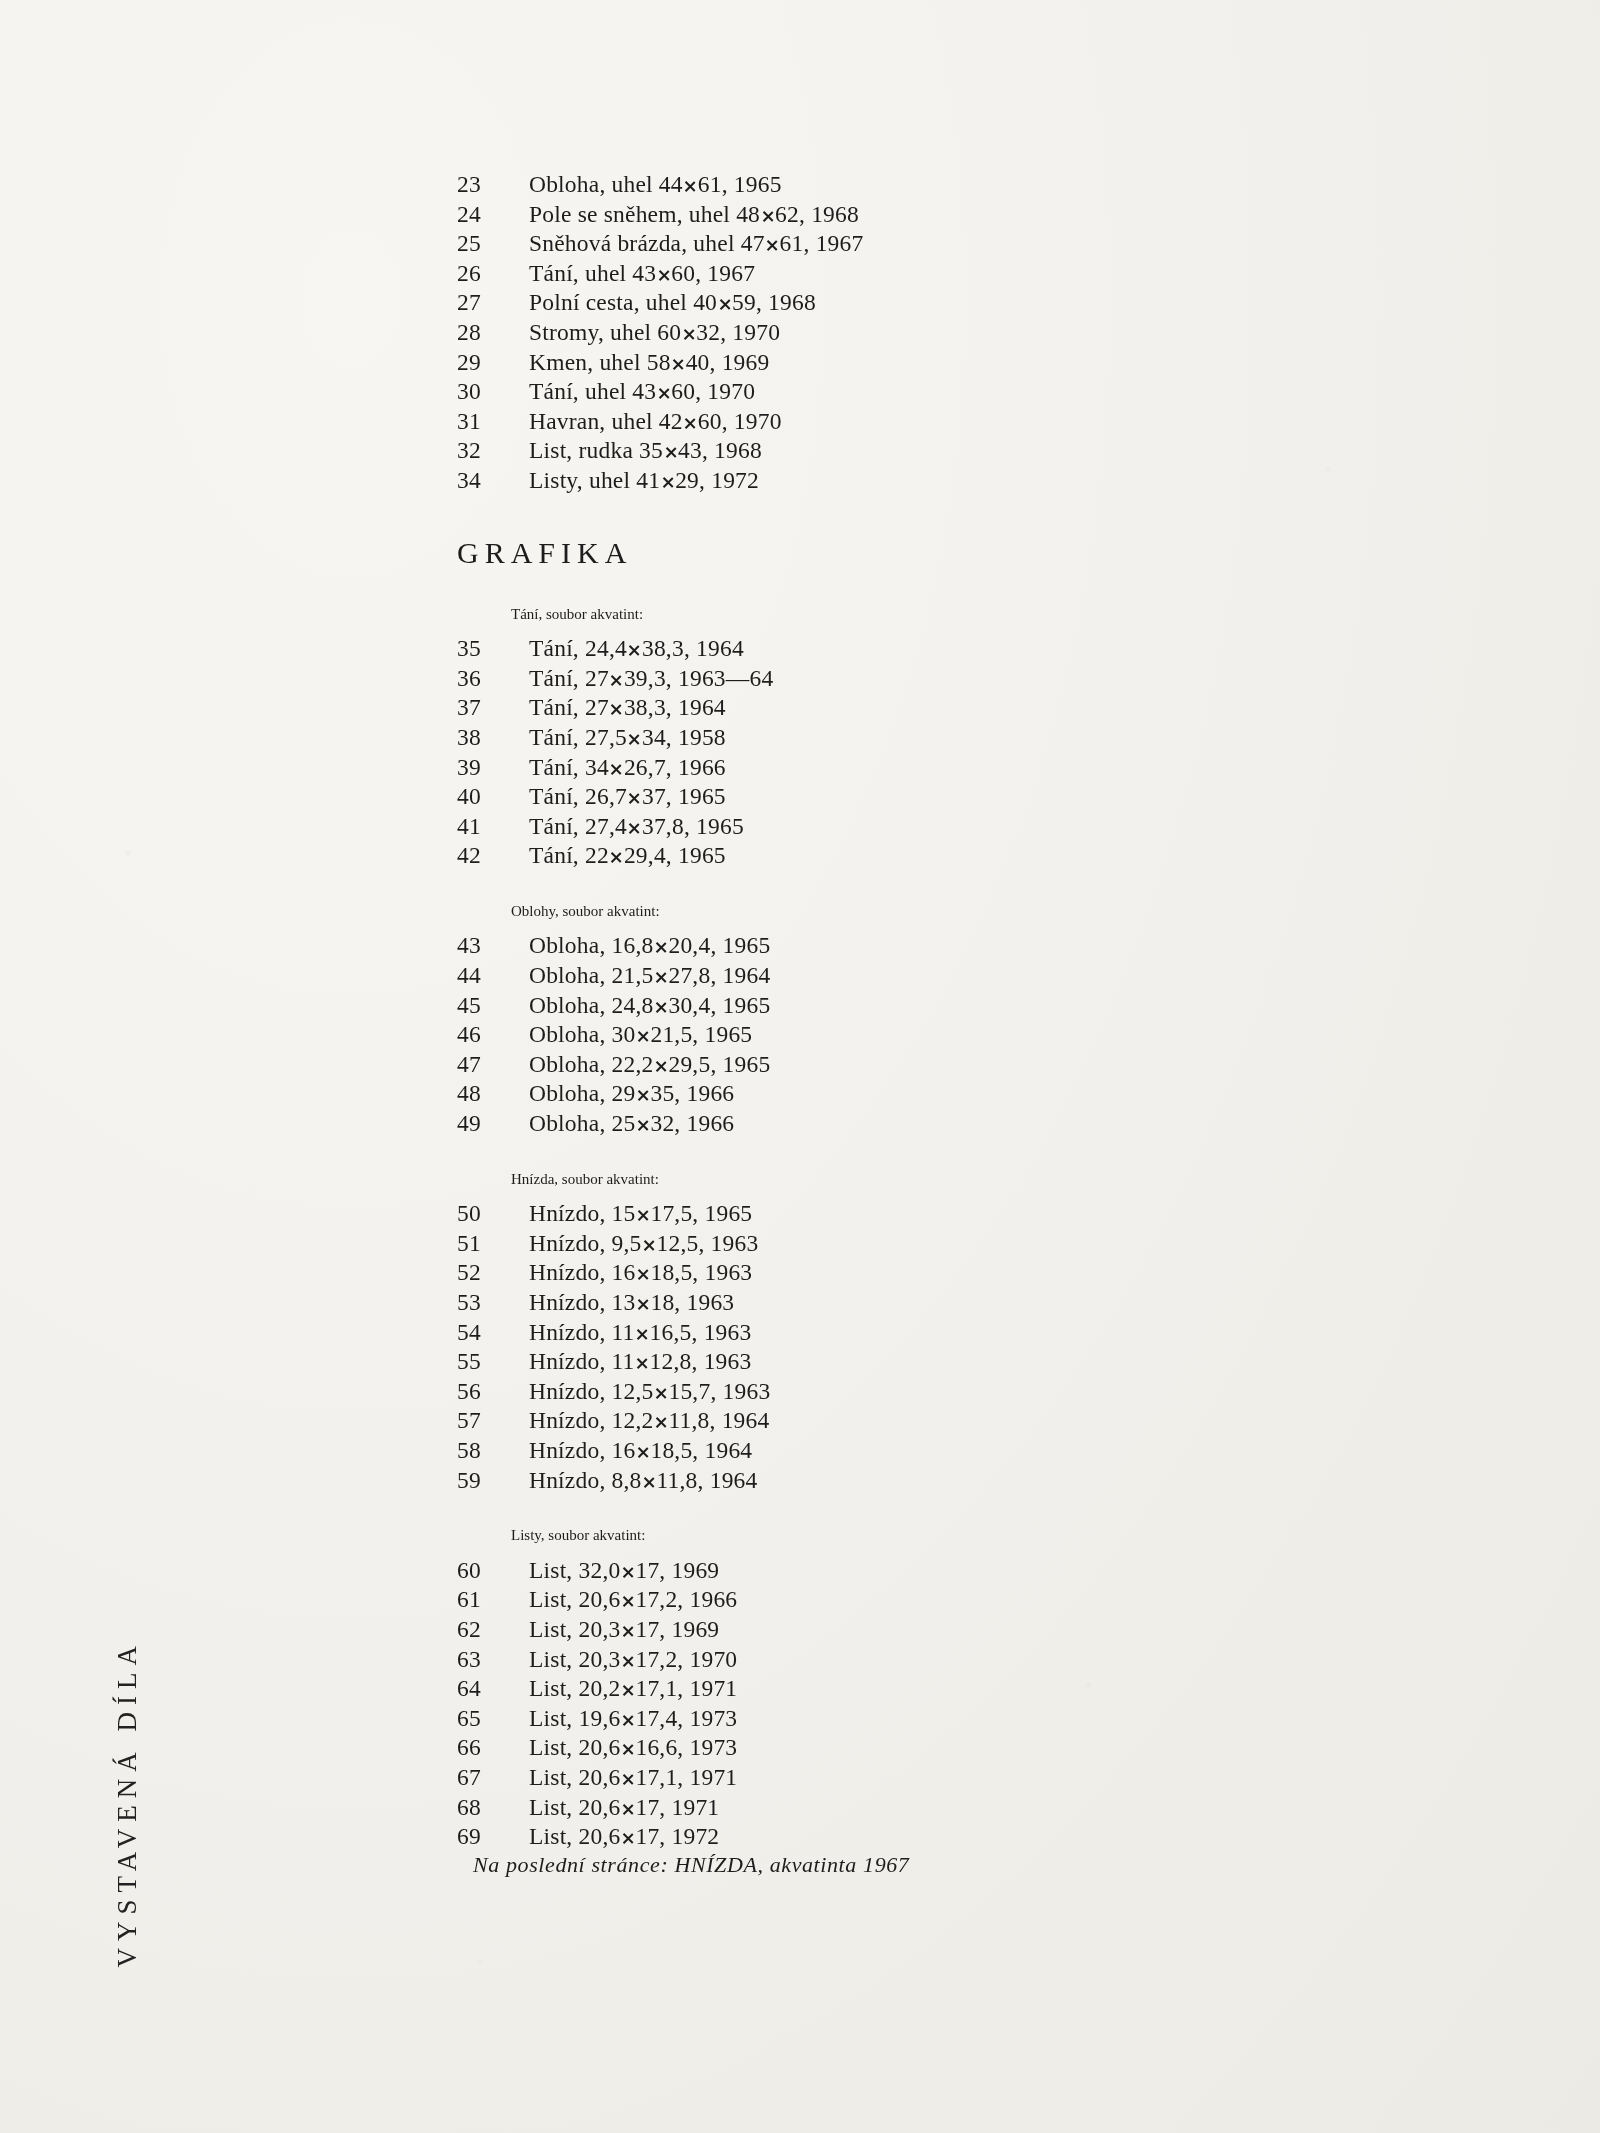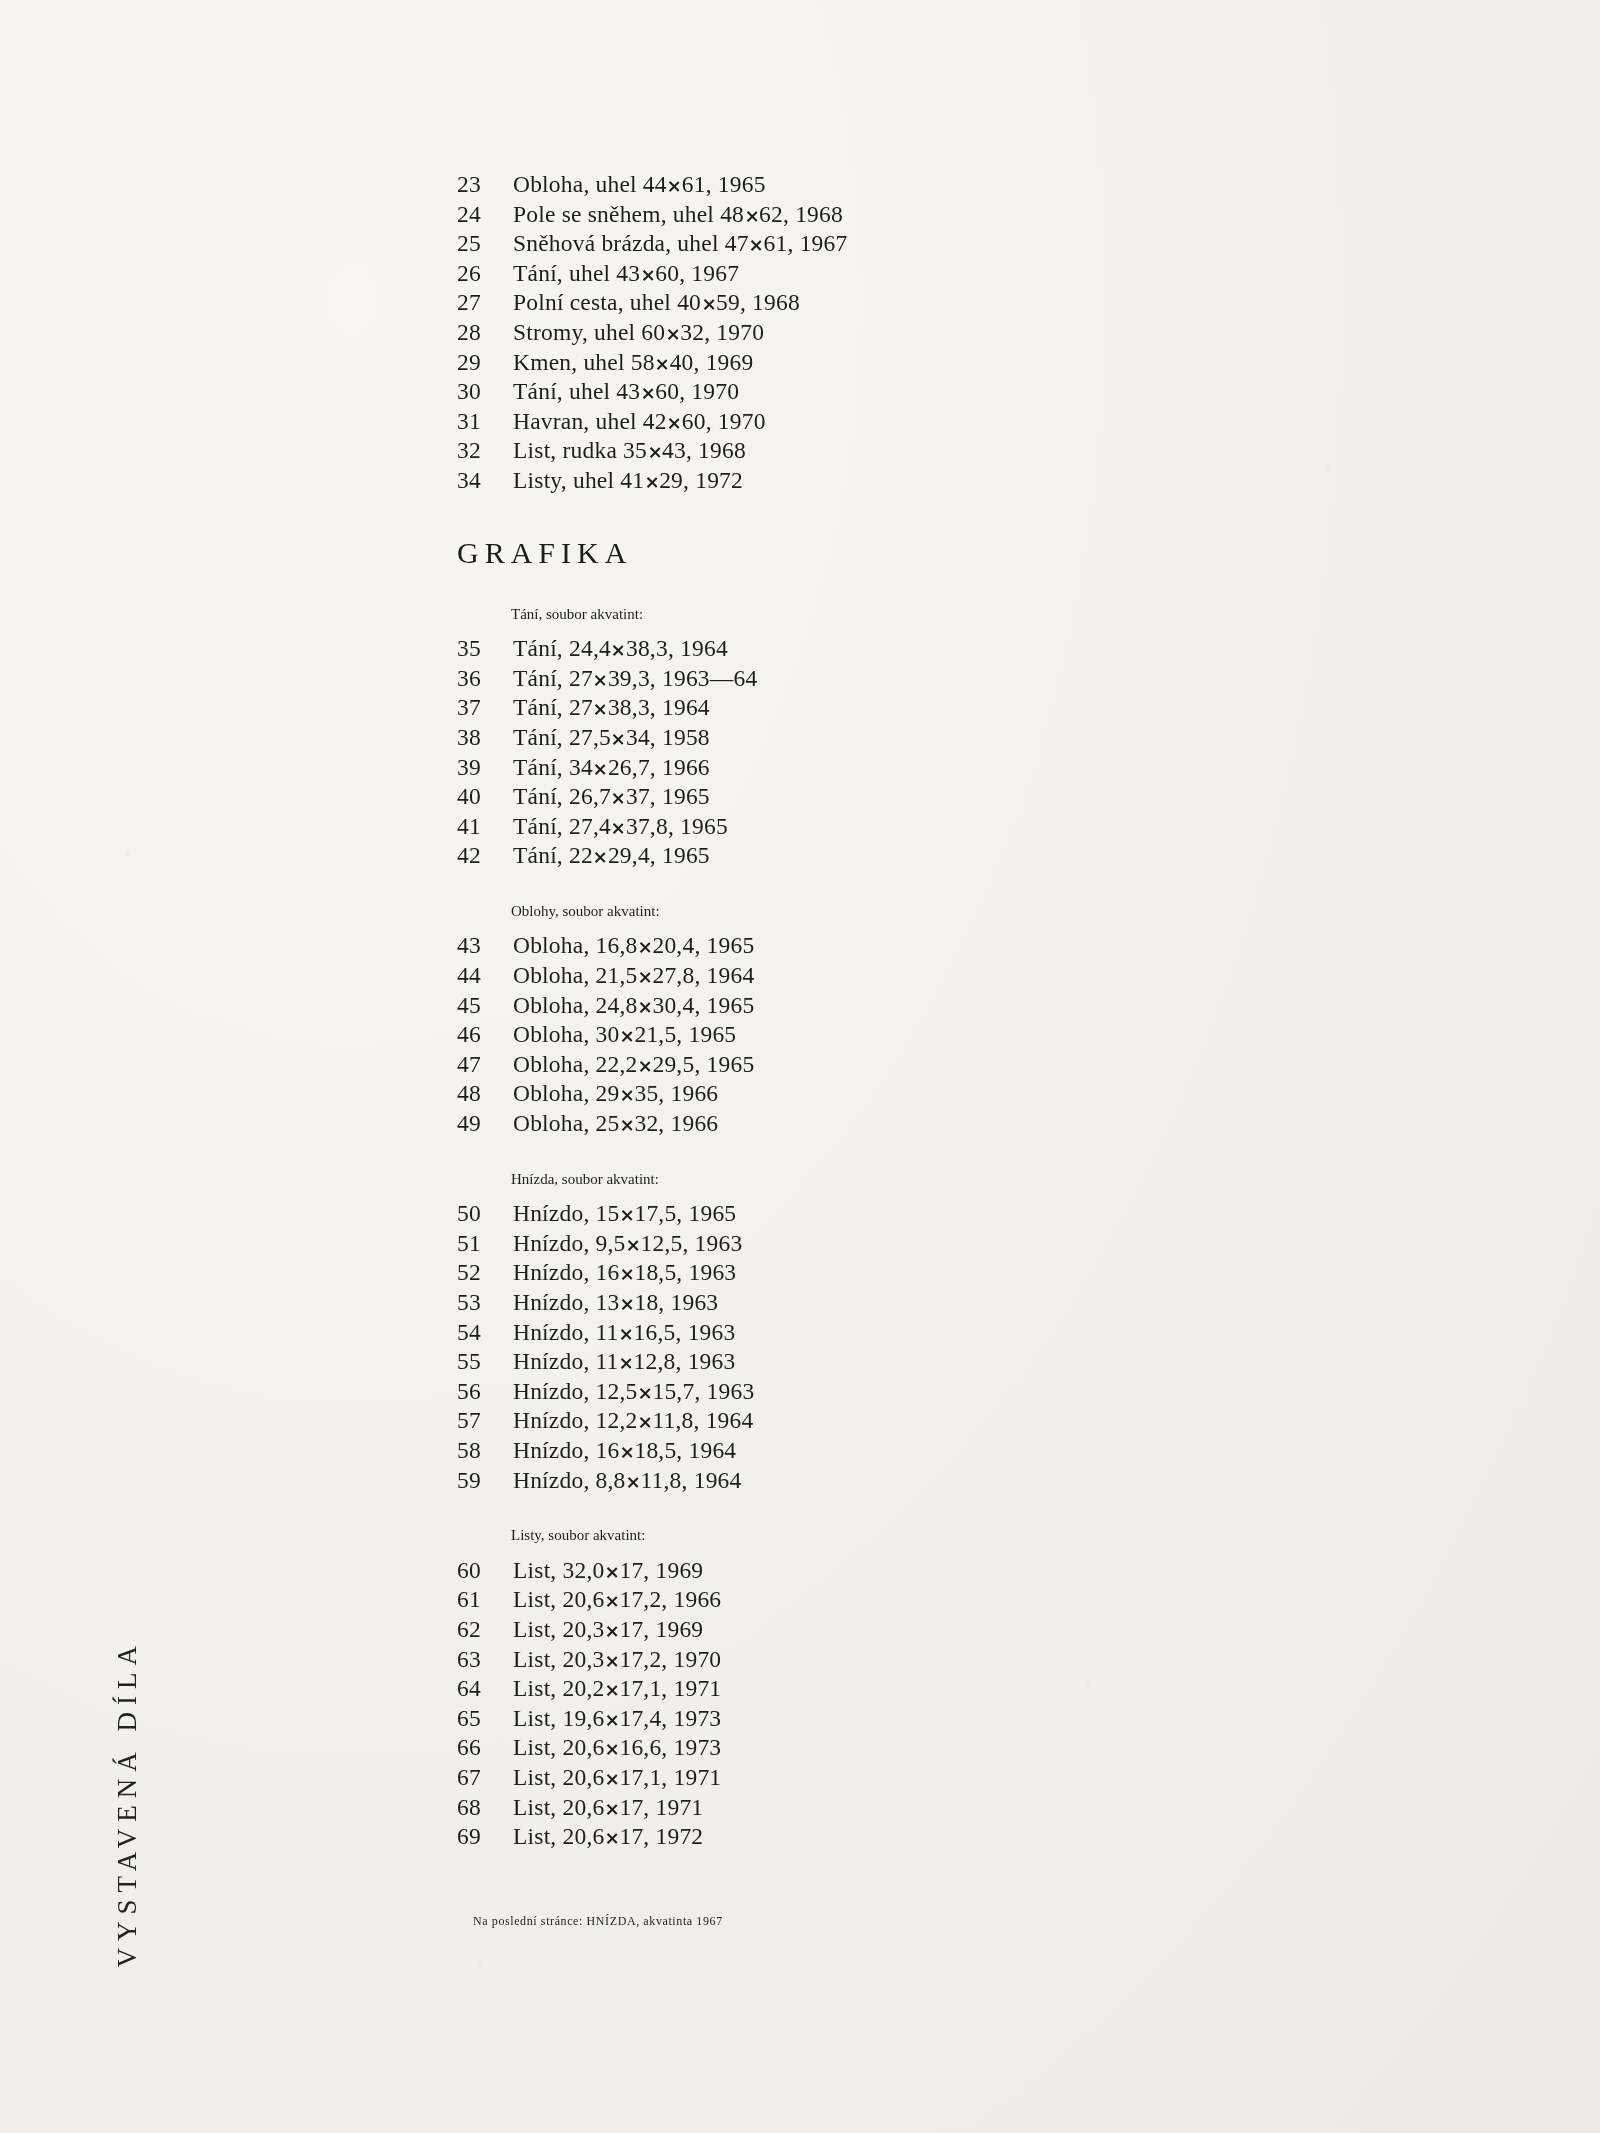--- a/index.html
+++ b/index.html
@@ -48,20 +48,21 @@
     left: 455px;
     top: 170px;
     width: 720px;
   }
   .entry {
     display: flex;
     align-items: flex-start;
     font-size: 23.5px;
     line-height: 29.6px;
     letter-spacing: 0.2px;
+    gap: 16px;
   }
   .entry .num {
     width: 56px;
     flex: 0 0 56px;
     text-align: left;
     padding-left: 2px;
   }
   .entry .txt {
     flex: 1;
   }
@@ -95,24 +96,24 @@
   }
   .group-head {
     font-size: 15px;
     line-height: 29.6px;
     padding-left: 56px;
     margin-top: 26px;
     margin-bottom: 5px;
   }
   .group-head.first { margin-top: 0; }
   .footer-note {
-    margin-top: 62px;
     padding-left: 18px;
-    font-size: 12px;
+    font-size: 22px;
     letter-spacing: 0.6px;
+    font-style: italic;
   }
 </style>
 </head>
 <body>
 
 <div class="page">
   <div class="grain"></div>
 
   <div class="side-label">VYSTAVENÁ DÍLA</div>
 

